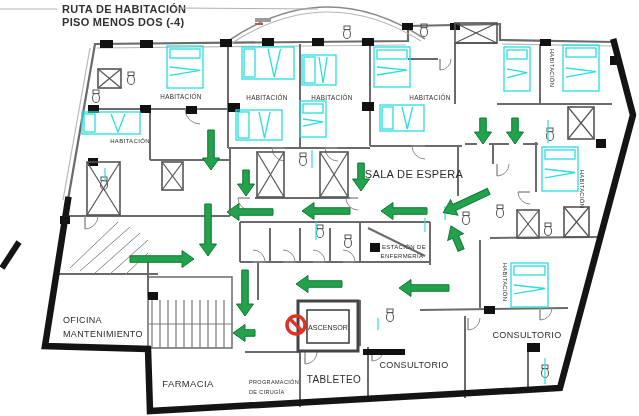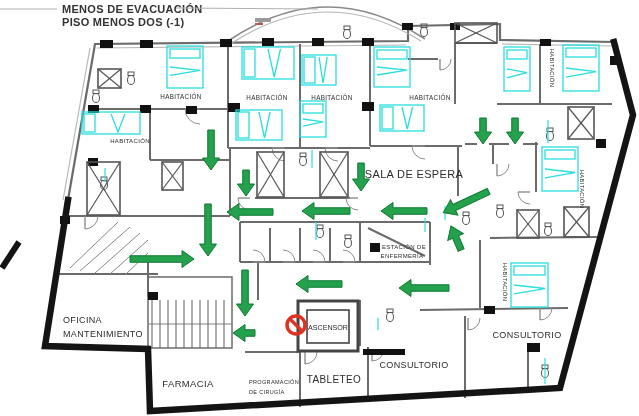--- a/index.html
+++ b/index.html
@@ -7,22 +7,22 @@
           font-family:"Liberation Sans",sans-serif;}
   .title{position:absolute;left:62px;top:3px;font-size:11px;line-height:13px;
          font-weight:600;color:#333;letter-spacing:.3px;white-space:pre;}
   svg{position:absolute;left:0;top:0;}
   text{font-family:"Liberation Sans",sans-serif;fill:#2b2b2b;}
 </style>
 </head>
 <body>
 
 <div class="canvas">
-  <div class="title"><span>MENOS DE EVACUACIÓN</span>
-<span>PISO MENOS DOS (-1)</span></div>
+  <div class="title"><span>RUTA DE HABITACIÓN</span>
+<span>PISO MENOS DOS (-4)</span></div>
   <svg width="639" height="416" viewBox="0 0 639 416">
       <polygon points="95,44 408,41 408,26 500,24 500,40 614,42 633,115 560,388 150,411 148,349 45,346 68,200" fill="#ffffff" stroke="#6b6b6b" stroke-width="2.2"></polygon>
       <line x1="97" y1="48" x2="406" y2="45" stroke="#b8b8b8" stroke-width="1.2"></line>
       <line x1="502" y1="44" x2="612" y2="46" stroke="#b8b8b8" stroke-width="1.2"></line>
       <line x1="90" y1="48" x2="63" y2="200" stroke="#b8b8b8" stroke-width="1.2"></line>
       <path d="M228,41 Q326,-26 425,39" fill="none" stroke="#8a8a8a" stroke-width="1.6"></path>
       <path d="M232,43 Q326,-18 421,41" fill="none" stroke="#b5b5b5" stroke-width="1.2"></path>
       <rect x="255" y="18" width="16" height="4" fill="#9a9a9a"></rect>
       <rect x="255" y="23" width="8" height="2" fill="#b55a4a"></rect>
       <line x1="0" y1="9" x2="57" y2="9" stroke="#b0b0b0" stroke-width="1"></line>

